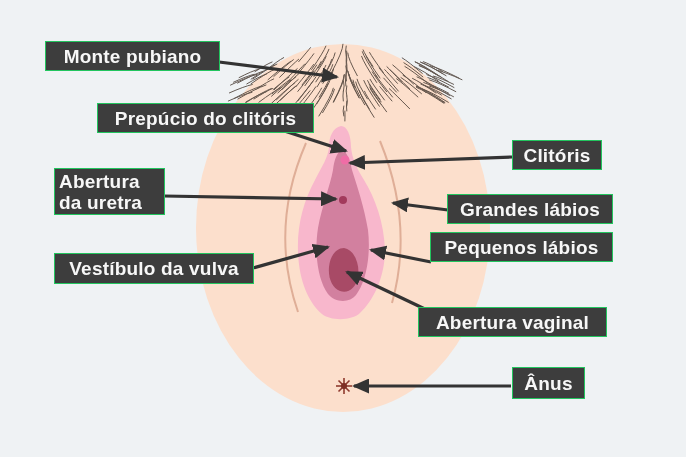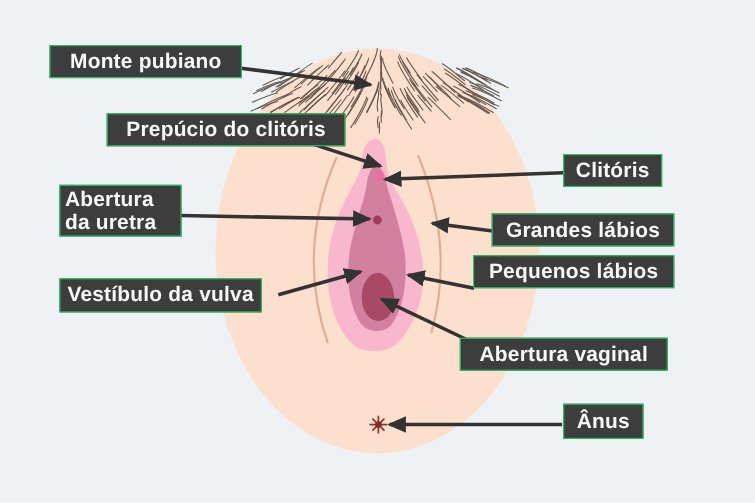--- a/index.html
+++ b/index.html
@@ -22,21 +22,21 @@
     line-height:21px;
     display:flex;
     align-items:center;
     justify-content:center;
     white-space:pre-line;
     letter-spacing:0.2px;
   }
   .lbl-monte      {left:45px;  top:41px;  width:175px; height:30px;}
   .lbl-prepucio   {left:53px;  top:103px; width:217px; height:30px;margin-left:44px;}
   .lbl-uretra     {left:54px;  top:168px; width:111px; height:47px; justify-content:flex-start; padding-left:4px; text-align:left;}
-  .lbl-vestibulo  {left:54px;  top:253px; width:184px; height:31px;}
+  .lbl-vestibulo  {left:54px;  top:253px; width:200px; height:31px;}
   .lbl-clitoris   {left:512px; top:140px; width:90px;  height:30px;text-align:right;}
   .lbl-grandes    {left:447px; top:194px; width:166px; height:30px;}
   .lbl-pequenos   {left:430px; top:232px; width:183px; height:30px;text-align:center;}
   .lbl-abvaginal  {left:418px; top:307px; width:189px; height:30px;}
   .lbl-anus       {left:512px; top:367px; width:73px;  height:32px;}
 </style>
 </head>
 <body>
 
 <div class="canvas">

